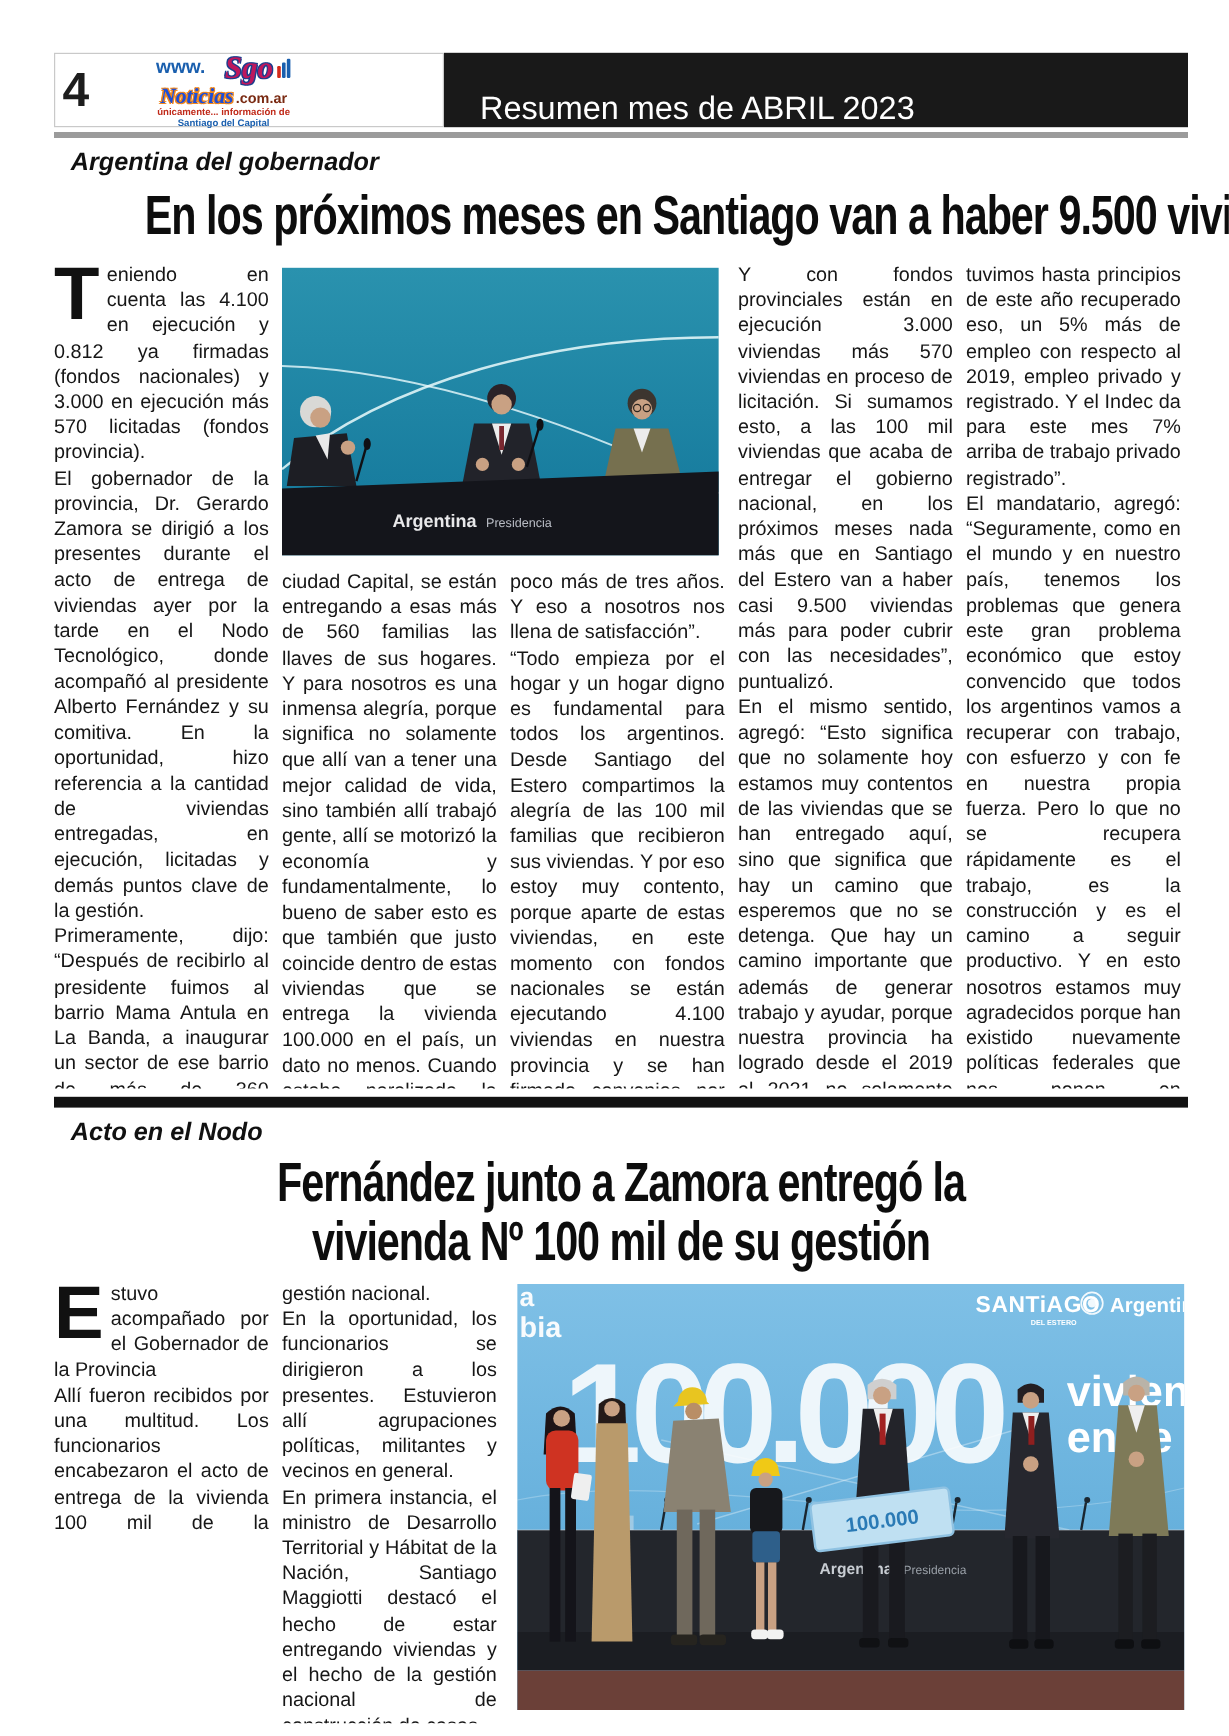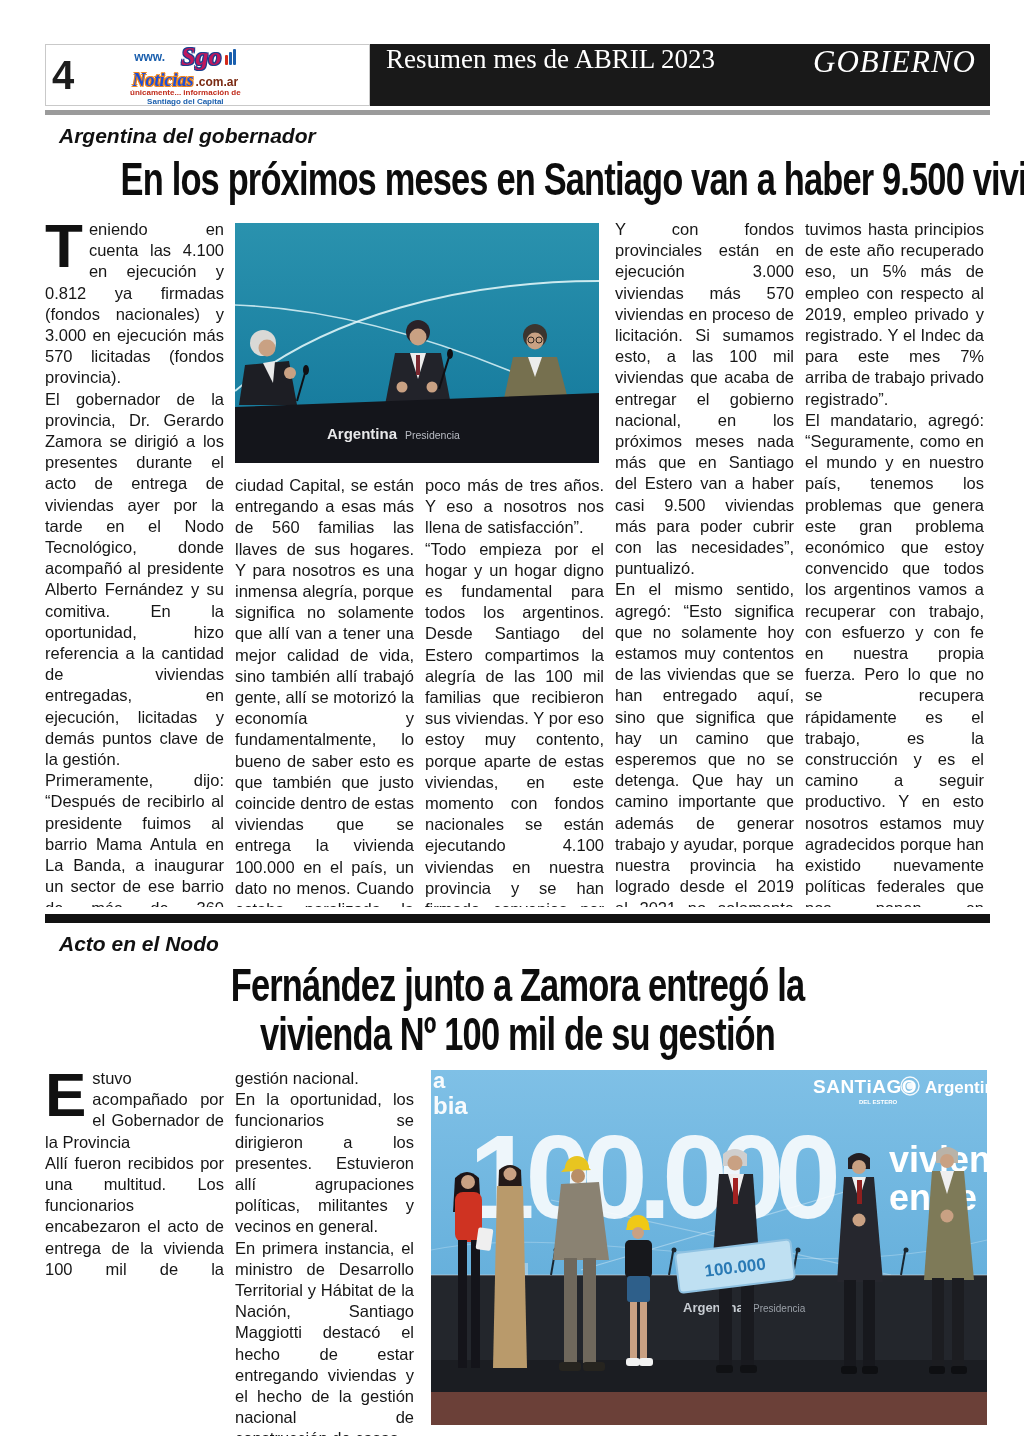--- a/index.html
+++ b/index.html
@@ -7,33 +7,33 @@
   body { width:1024px; height:1447px; font-family:"Liberation Sans", sans-serif; color:#1a1a1a; overflow:hidden; }
   .page { position:relative; width:1024px; height:1447px; background:#fff; }
   .content { margin-left:45px; width:945px; }
 
   
   .masthead { display:flex; margin-top:44px; height:62px; }
   .mast-left { width:325px; display:flex; align-items:center; border:1px solid #c9c9c9; background:#fff; padding:2px 6px; }
   .page-num { font-size:40px; font-weight:bold; color:#1d1d1d; width:52px; }
   .logo { text-align:center; line-height:1; margin-left:26px; }
   .logo-line1 { white-space:nowrap; }
-  .logo-www { font-size:12px; font-weight:bold; color:#1a5fae; vertical-align:4px; margin-right:16px; }
+  .logo-www { font-size:16px; font-weight:bold; color:#1a5fae; vertical-align:4px; margin-right:16px; }
   .logo-sgo { font-family:"Liberation Serif", serif; font-size:26px; font-weight:bold; font-style:italic; color:#be185d; text-shadow:1px 1px 0 #1a3f8f, -1px -1px 0 #1a3f8f, 1px -1px 0 #1a3f8f, -1px 1px 0 #1a3f8f; }
   .logo-icon { display:inline-block; margin-left:3px; }
   .logo-icon i { display:inline-block; width:3px; margin-right:1px; border-radius:1px; }
   .logo-icon .b1 { height:10px; background:#d42a1a; }
   .logo-icon .b2 { height:13px; background:#1a5fae; }
   .logo-icon .b3 { height:16px; background:#1a5fae; }
   .logo-line2 { margin-top:1px; white-space:nowrap; }
   .logo-noticias { font-family:"Liberation Serif", serif; font-size:18px; font-weight:bold; font-style:italic; color:#1d4ed8; text-shadow:1px 1px 0 #f0861c, -1px -1px 0 #f0861c, 1px -1px 0 #f0861c, -1px 1px 0 #f0861c; }
   .logo-comar { font-size:12px; font-weight:bold; color:#7a2a12; margin-left:2px; }
   .logo-tag1 { font-size:8px; font-weight:bold; color:#c02a1a; margin-top:0; }
   .logo-tag2 { font-size:8px; font-weight:bold; color:#1a5fae; margin-top:1px; }
-  .mast-banner { flex:1; background:#191919; display:flex; align-items:flex-start; padding:0 14px 0 10px;font-family:Liberation Serif, serif; }
+  .mast-banner { flex:1; background:#191919; display:flex; align-items:flex-end; padding:0 14px 0 24px; }
   .banner-title { color:#fff; font-size:27px; margin-left:6px; }
   .banner-section { color:#fff; font-size:31px; font-style:italic; letter-spacing:1px; margin-left:auto; }
 
   .gray-rule { height:5px; background:#9b9b9b; margin-top:4px; }
 
   
   .kicker { font-size:21px; font-weight:bold; font-style:italic; color:#111; margin:9px 0 0 14px; }
   .headline { font-weight:bold; color:#0d0d0d; text-align:center; font-size:41px; letter-spacing:-1px; transform:scale(0.84,1.12); transform-origin:50% 50%; white-space:nowrap; }
   .headline.one { margin-top:8px; }
   .headline.two { margin-top:10px; line-height:44px; }
@@ -71,21 +71,20 @@
           </div>
           <div class="logo-line2">
             <span class="logo-noticias">Noticias</span><span class="logo-comar">.com.ar</span>
           </div>
           <div class="logo-tag1">únicamente... información de</div>
           <div class="logo-tag2">Santiago del Capital</div>
         </div>
       </div>
       <div class="mast-banner">
         <span class="banner-title">Resumen mes de ABRIL 2023</span>
-        <span class="banner-section">GOBIERNO</span>
       </div>
     </header>
     <div class="gray-rule"></div>
 
     <div class="kicker">Argentina del gobernador</div>
     <h1 class="headline one">En los próximos meses en Santiago van a haber 9.500 viviendas más</h1>
 
     <section class="article article1">
 
       <div class="photo1">

